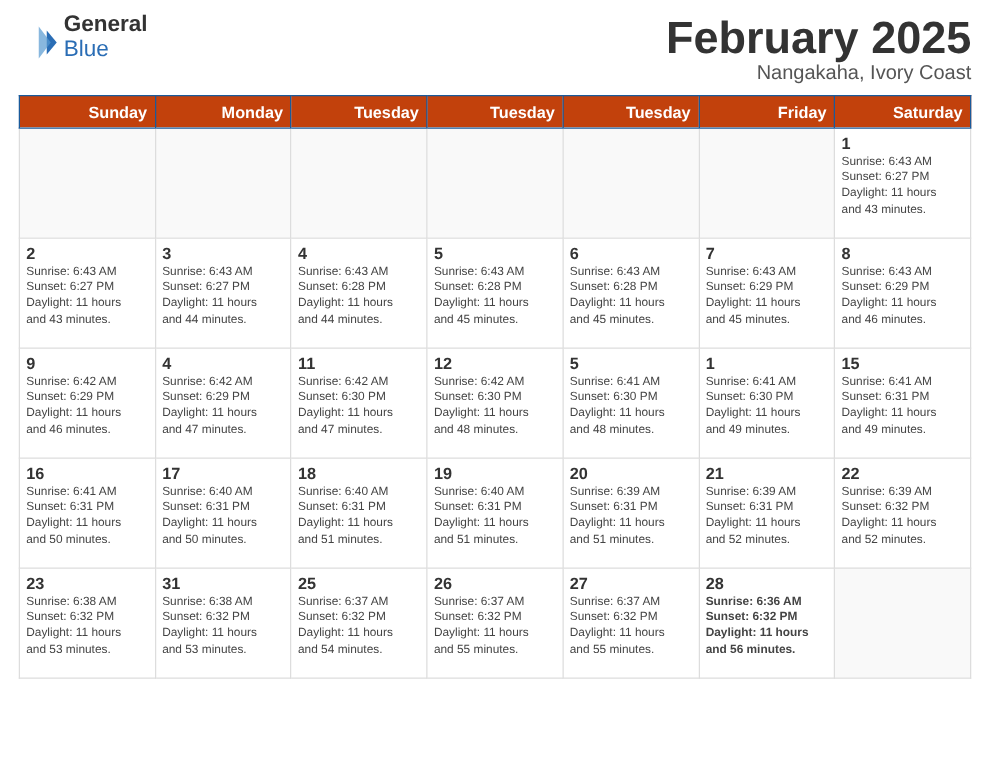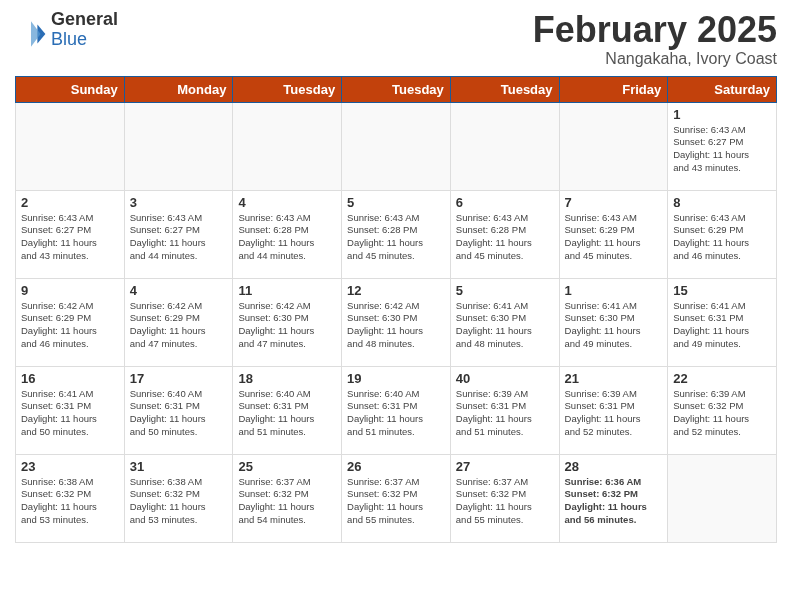--- a/index.html
+++ b/index.html
@@ -273,21 +273,21 @@
 and 51 minutes.</div>
           </td>
           <td>
             <span class="day-number">19</span>
             <div class="day-info" style="white-space: pre-line;">Sunrise: 6:40 AM
 Sunset: 6:31 PM
 Daylight: 11 hours
 and 51 minutes.</div>
           </td>
           <td>
-            <span class="day-number">40</span>
+            <span class="day-number">20</span>
             <div class="day-info" style="white-space: pre-line;">Sunrise: 6:39 AM
 Sunset: 6:31 PM
 Daylight: 11 hours
 and 51 minutes.</div>
           </td>
           <td>
             <span class="day-number">21</span>
             <div class="day-info" style="white-space: pre-line;">Sunrise: 6:39 AM
 Sunset: 6:31 PM
 Daylight: 11 hours

